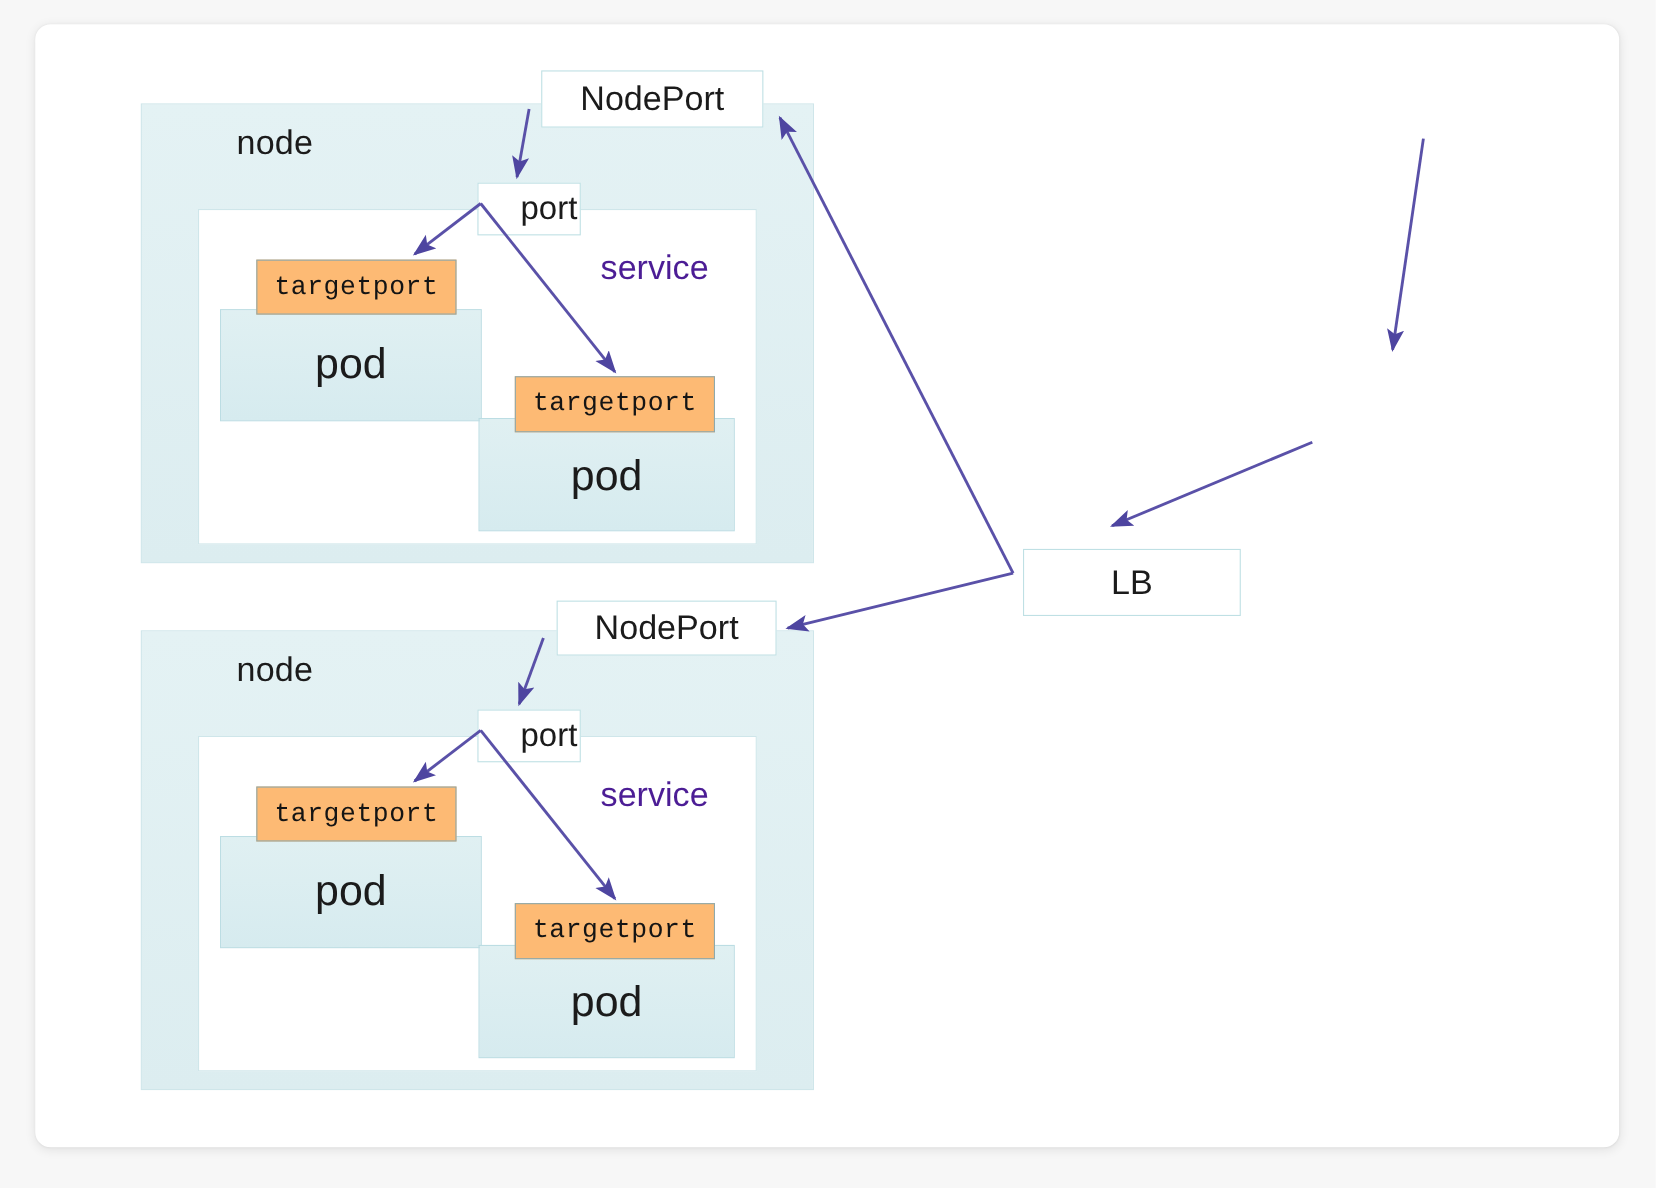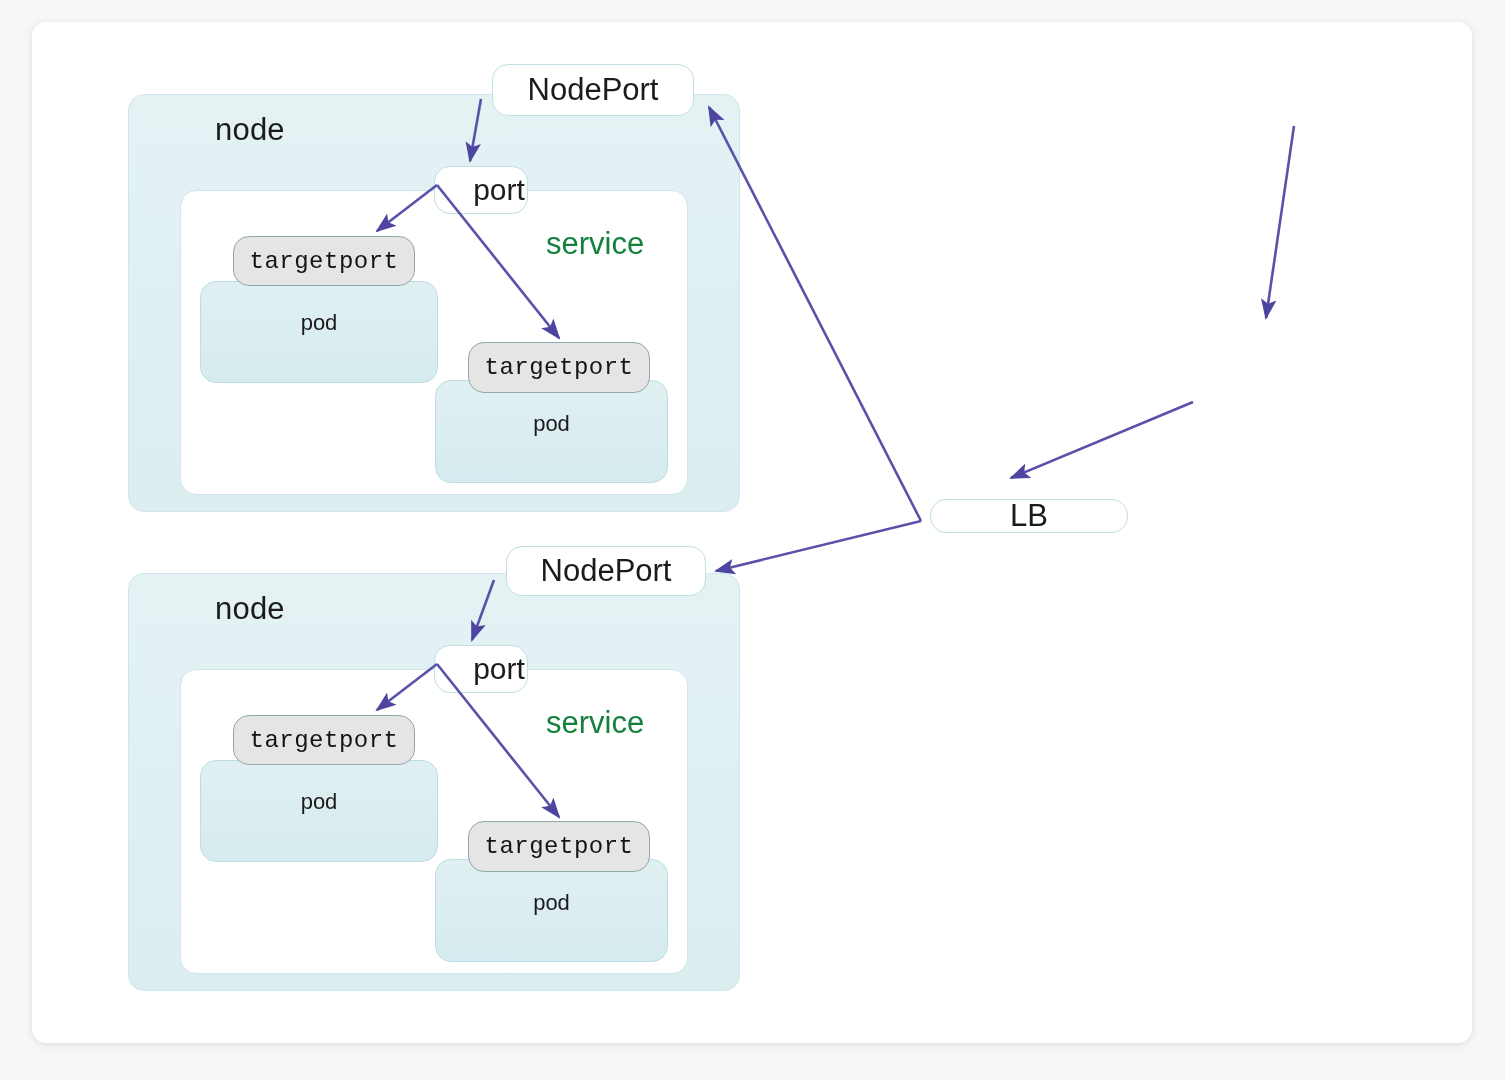--- a/index.html
+++ b/index.html
@@ -32,21 +32,21 @@
 
   
   .diagram {
     position: absolute;
     left: 0;
     top: 0;
     width: 1505px;
     height: 1080px;
   }
 
-  .abs { position: absolute; box-sizing: border-box; border-radius: 16px; }
+  .abs { position: absolute; box-sizing: border-box; }
 
   
   .node-box {
     background: linear-gradient(180deg, #e4f2f4 0%, #dcedf0 100%);
     border: 1px solid #cfe6ea;
   }
   .node-label {
     position: absolute;
     left: 38px;
     top: 17px;
@@ -57,39 +57,39 @@
   }
 
   
   .service-box {
     background: #ffffff;
     border: 1px solid #cfe6ea;
   }
   .service-label {
     position: absolute;
     font-size: 31px;
-    color: #15803d;
+    color: #4c1d95;
   }
 
   
   .pod-box {
     background: linear-gradient(180deg, #e0f0f2 0%, #d6ebef 100%);
     border: 1px solid #bcdde3;
   }
   .pod-label {
     width: 100%;
     text-align: center;
     position: absolute;
-    font-size: 22px;
+    font-size: 39px;
     color: #1b1b1b;
   }
 
   
   .targetport {
-    background: #e5e5e5;
+    background: #fdba74;
     border: 1px solid #8fa9ab;
     display: flex;
     align-items: center;
     justify-content: center;
     font-family: "Liberation Mono", monospace;
     font-size: 24px;
     color: #141414;
     letter-spacing: 0.5px;
   }
 
@@ -161,21 +161,21 @@
     </div>
 
     <div class="abs targetport" style="left:233px; top:715px; width:182px; height:50px;">targetport</div>
     <div class="abs targetport" style="left:468px; top:821px; width:182px; height:51px;">targetport</div>
 
     <div class="abs plain-box small" style="left:434px; top:645px; width:94px; height:48px;">port</div>
 
     <div class="abs plain-box" style="left:506px; top:546px; width:200px; height:50px;">NodePort</div>
 
 
-    <div class="abs plain-box" style="left:930px; top:499px; width:198px; height:34px;">LB</div>
+    <div class="abs plain-box" style="left:930px; top:499px; width:198px; height:61px;">LB</div>
 
     <svg class="arrows" viewBox="0 0 1505 1080" width="1505" height="1080">
       <defs>
         <marker id="ah" markerWidth="9" markerHeight="9" refX="7.2" refY="3.2" orient="auto" markerUnits="strokeWidth">
           <path d="M0,0.2 L8,3.2 L0,6.2 L1.7,3.2 z" fill="#4e45a0"></path>
         </marker>
       </defs>
 
       <path d="M1294,126 L1266,318" fill="none" stroke="#5a51a8" stroke-width="2.6" marker-end="url(#ah)"></path>
 

